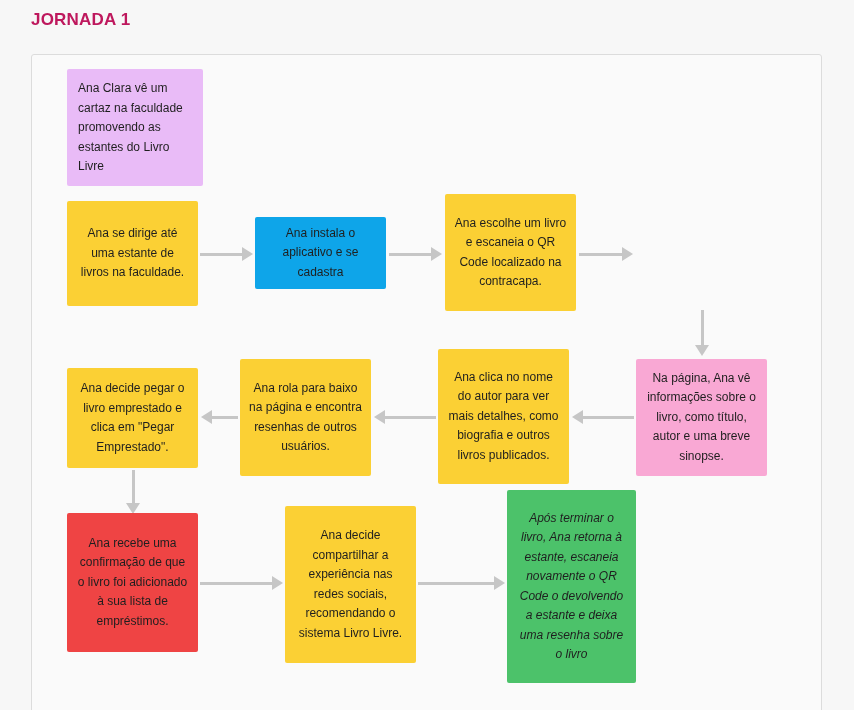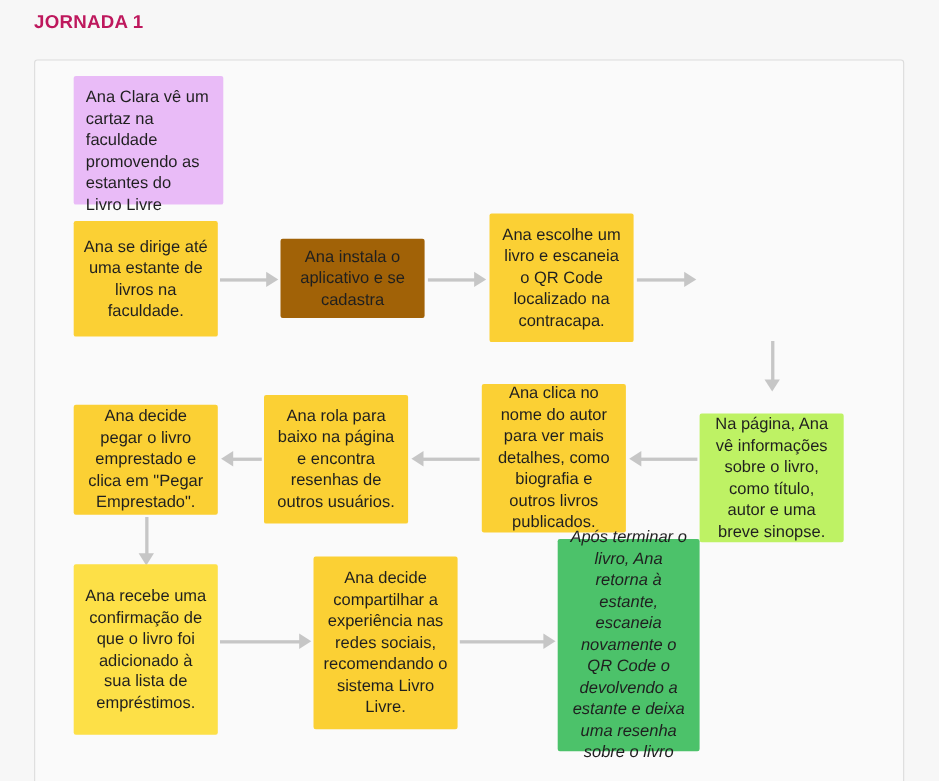--- a/index.html
+++ b/index.html
@@ -28,21 +28,21 @@
     box-sizing:border-box;
     overflow:hidden;
   }
   .node{
     position:absolute;
     box-sizing:border-box;
     display:flex;
     align-items:center;
     justify-content:center;
     padding:8px 9px;
-    font-size:15px;
+    font-size:12px;
     line-height:19.5px;
     color:#1f1f1f;
     text-align:center;
     border-radius:2px;
     white-space:pre-line;
   }
   .node.purple{background:#e9bbf7;text-align:left;justify-content:flex-start;align-items:flex-start;padding:10px 11px;}
   .node.yellow{background:#fbd034;}
   .node.green{background:#4cc26a;}
   .arrow{position:absolute;}
@@ -102,22 +102,22 @@
     <div class="arrow right" style="left: 168px; top: 520px; width: 83px; height: 16px;">
       <div class="shaft" style="width: 73px;"></div>
       <div class="head"></div>
     </div>
     <div class="arrow right" style="left: 386px; top: 520px; width: 87px; height: 16px;">
       <div class="shaft" style="width: 77px;"></div>
       <div class="head"></div>
     </div>
     <div class="node purple" style="left: 35px; top: 14px; width: 136px; height: 117px; background: rgb(233, 187, 247);">Ana Clara vê um cartaz na faculdade promovendo as estantes do Livro Livre</div>
     <div class="node yellow" style="left: 35px; top: 146px; width: 131px; height: 105px; background: rgb(251, 208, 52);">Ana se dirige até uma estante de livros na faculdade.</div>
-    <div class="node yellow" style="left: 223px; top: 162px; width: 131px; height: 72px; background: #a16207;">Ana instala o aplicativo e se cadastra</div>
+    <div class="node yellow" style="left: 223px; top: 162px; width: 131px; height: 72px; background: #0ea5e9;">Ana instala o aplicativo e se cadastra</div>
     <div class="node yellow" style="left: 413px; top: 139px; width: 131px; height: 117px; background: rgb(251, 208, 52);">Ana escolhe um livro e escaneia o QR Code localizado na contracapa.</div>
-    <div class="node yellow" style="left: 604px; top: 321px; width: 131px; height: 117px; background: #bef264;">Na página, Ana vê informações sobre o livro, como título, autor e uma breve sinopse.</div>
+    <div class="node yellow" style="left: 604px; top: 304px; width: 131px; height: 117px; background: #f9a8d4;">Na página, Ana vê informações sobre o livro, como título, autor e uma breve sinopse.</div>
     <div class="node yellow" style="left: 406px; top: 294px; width: 131px; height: 135px; background: rgb(251, 208, 52);">Ana clica no nome do autor para ver mais detalhes, como biografia e outros livros publicados.</div>
     <div class="node yellow" style="left: 208px; top: 304px; width: 131px; height: 117px; background: rgb(251, 208, 52);">Ana rola para baixo na página e encontra resenhas de outros usuários.</div>
     <div class="node yellow" style="left: 35px; top: 313px; width: 131px; height: 100px; background: rgb(251, 208, 52);">Ana decide pegar o livro emprestado e clica em "Pegar Emprestado".</div>
-    <div class="node yellow" style="left: 35px; top: 458px; width: 131px; height: 155px; background: #fde047;">Ana recebe uma confirmação de que o livro foi adicionado à sua lista de empréstimos.</div>
+    <div class="node yellow" style="left: 35px; top: 458px; width: 131px; height: 139px; background: #ef4444;">Ana recebe uma confirmação de que o livro foi adicionado à sua lista de empréstimos.</div>
     <div class="node yellow" style="left: 253px; top: 451px; width: 131px; height: 157px; background: rgb(251, 208, 52);">Ana decide compartilhar a experiência nas redes sociais, recomendando o sistema Livro Livre.</div>
     <div class="node green" style="left: 475px; top: 435px; width: 129px; height: 193px; background: rgb(76, 194, 106); font-style: italic;">Após terminar o livro, Ana retorna à estante, escaneia novamente o QR Code o devolvendo a estante e deixa uma resenha sobre o livro</div>
   </div>
 
 </body></html>

